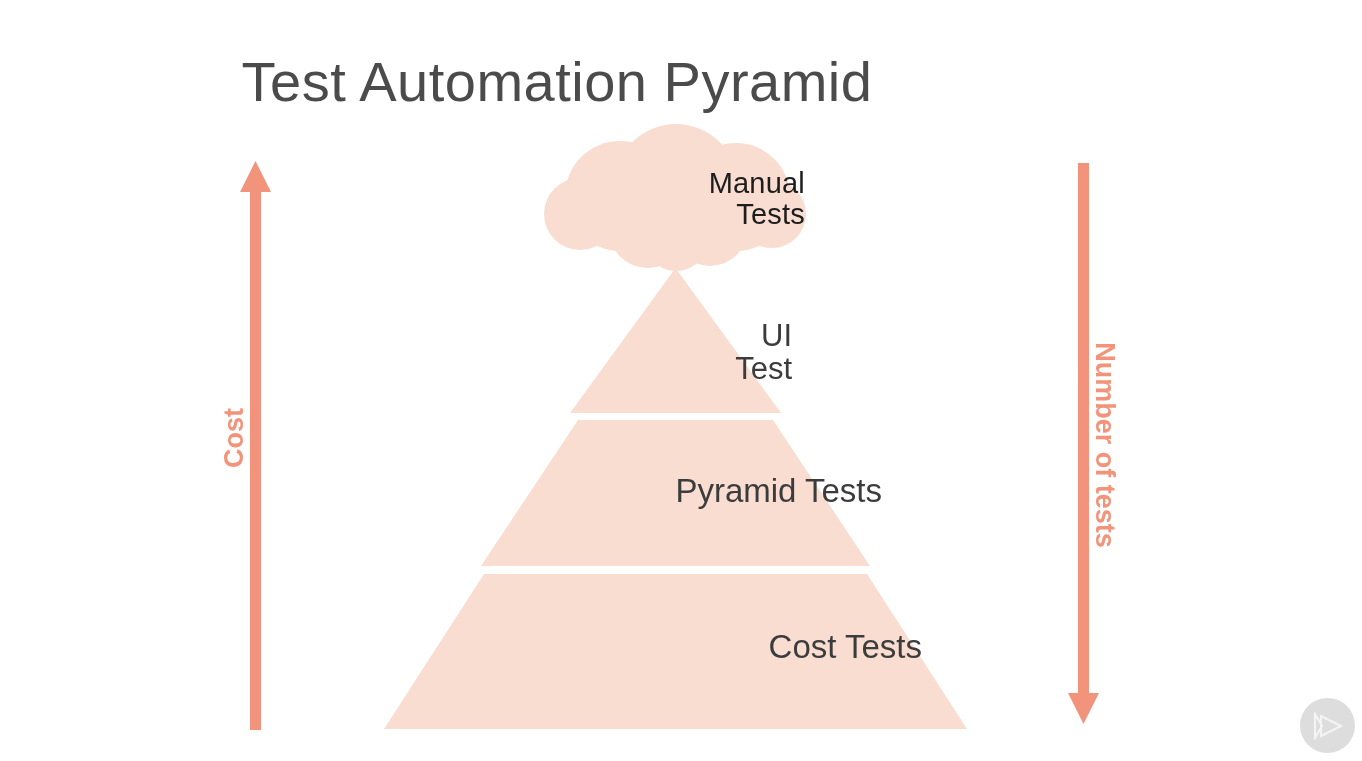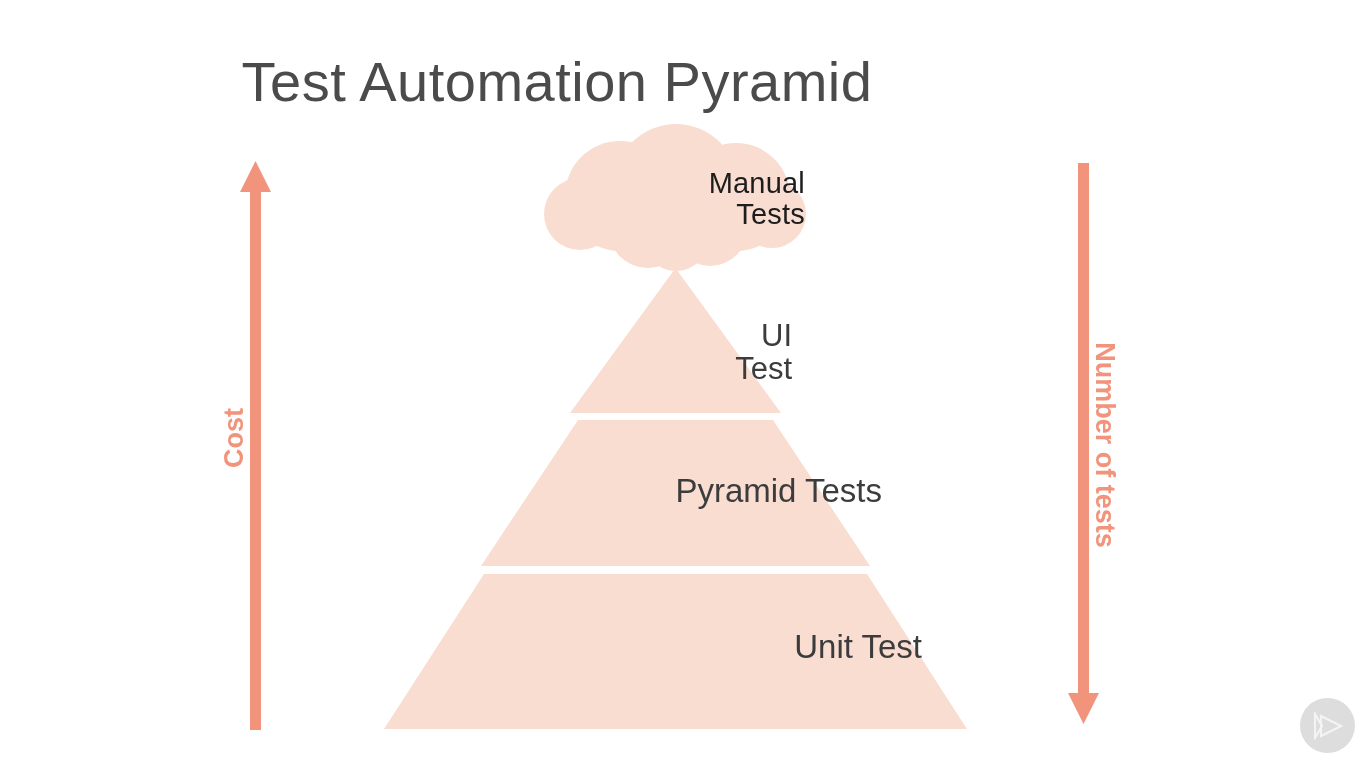--- a/index.html
+++ b/index.html
@@ -176,21 +176,21 @@
 </div>
 
 <div class="layer-label label-manual">Manual
 Tests</div>
 
 <div class="layer-label label-ui">UI
 Test</div>
 
 <div class="layer-label label-service">Pyramid Tests</div>
 
-<div class="layer-label label-unit">Unit Test</div>
+<div class="layer-label label-unit">Cost Tests</div>
 
 <div class="cost-wrap">
   <span>Cost</span>
 </div>
 
 <div class="count-wrap">
   <span>Number of tests</span>
 </div>
 
 <div class="watermark">

